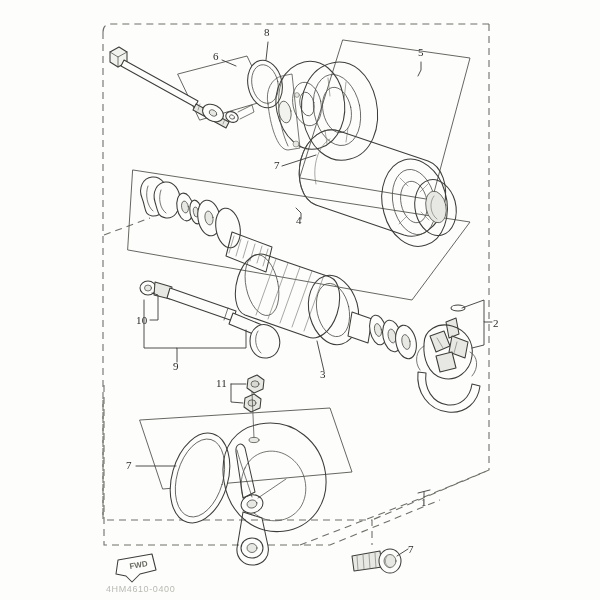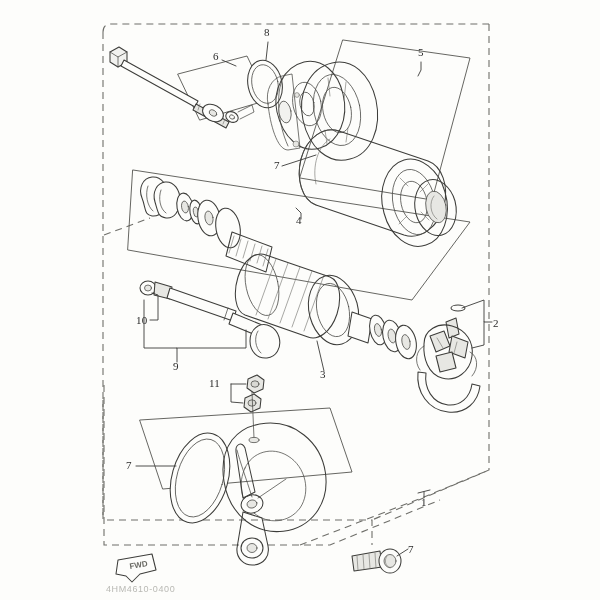--- a/index.html
+++ b/index.html
@@ -325,18 +325,18 @@
 <span class="cap" style="left:493px;top:318px">2</span>
 <span class="cap" style="left:320px;top:369px">3</span>
 <span class="cap" style="left:296px;top:215px">4</span>
 <span class="cap" style="left:418px;top:47px">5</span>
 <span class="cap" style="left:213px;top:51px">6</span>
 <span class="cap" style="left:274px;top:160px">7</span>
 <span class="cap" style="left:126px;top:460px">7</span>
 <span class="cap" style="left:264px;top:27px">8</span>
 <span class="cap" style="left:173px;top:361px">9</span>
 <span class="cap" style="left:136px;top:315px">10</span>
-<span class="cap" style="left:209px;top:378px">11</span>
+<span class="cap" style="left:216px;top:378px">11</span>
 <span class="cap" style="left:408px;top:544px">7</span>
 
 <div id="partno">4HM4610-0400</div>
 
 </div>
 
 </body></html>

